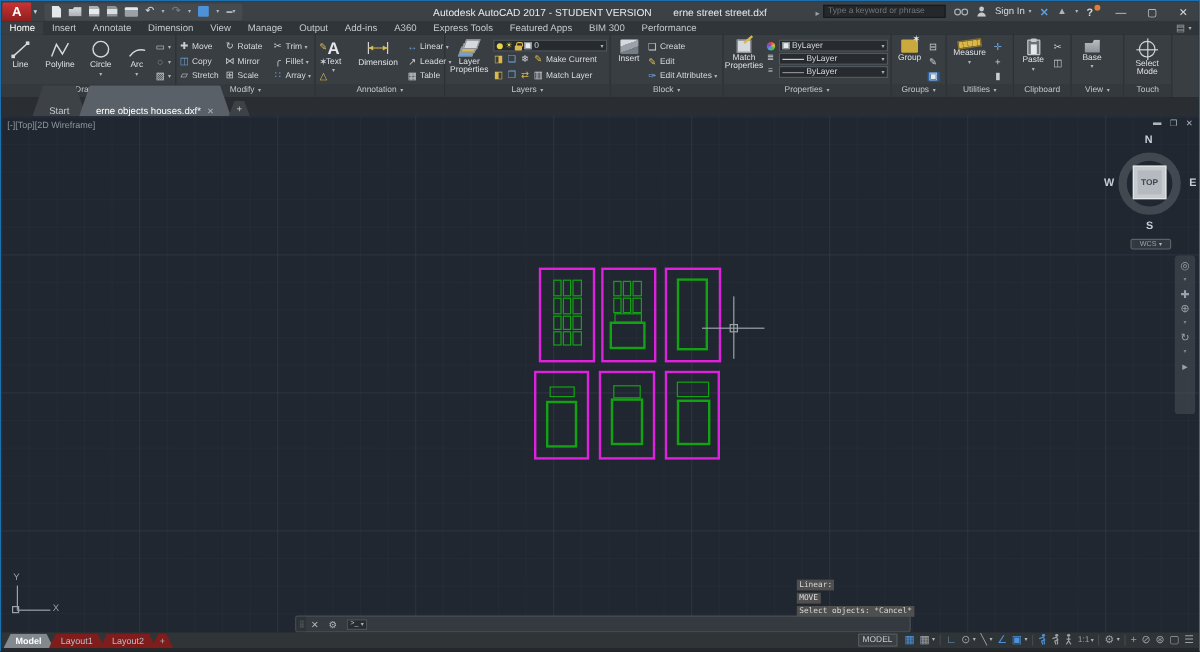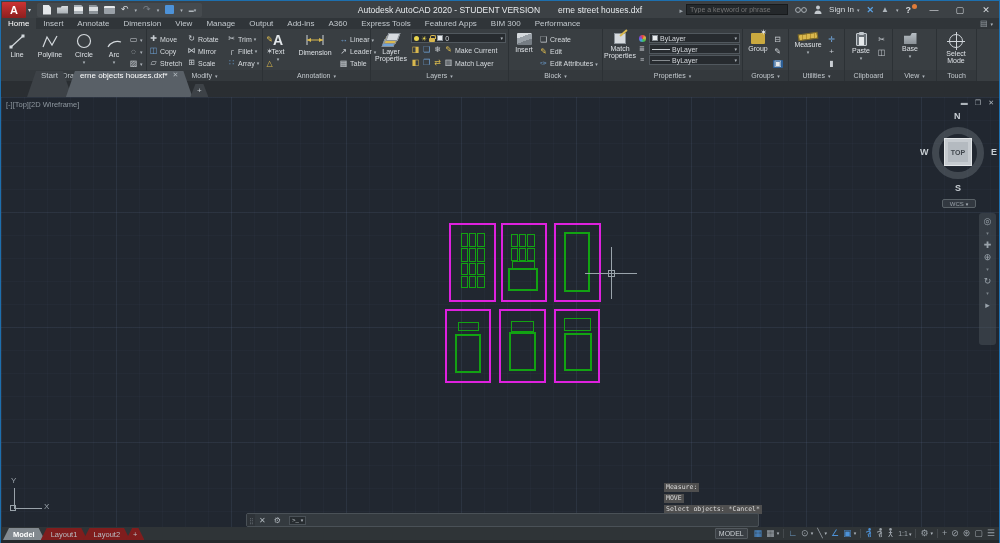--- a/index.html
+++ b/index.html
@@ -100,21 +100,21 @@
   .p-draw{width:146px}.p-modify{width:116px}.p-annot{width:108px}.p-layers{width:138px}
   .p-block{width:94px}.p-props{width:140px}.p-groups{width:46px}.p-util{width:56px}
   .p-clip{width:48px}.p-view{width:44px}.p-touch{width:40px}
   .modgrid{display:grid;grid-template-columns:38px 40px 36px;grid-auto-rows:12px;align-items:center;padding-top:2px}
   .proprows{display:flex;flex-direction:column;gap:1px;padding-top:2px;flex:1}
   .tinyiconcol{display:flex;flex-direction:column;gap:3px;padding-top:4px;align-items:center;width:10px}
   .hl-blue{background:#2d5f96;border-radius:1px;padding:0 1px}
 
   
   .filetabs{position:absolute;left:0;top:80px;right:0;height:16px;background:#2a2e32;display:flex;align-items:flex-end}
-  .ftab{height:26px;display:flex;align-items:flex-start;font-size:8px;padding:0 14px;
+  .ftab{height:26px;display:flex;align-items:flex-end;font-size:8px;padding:0 14px;
     clip-path:polygon(9px 0,calc(100% - 9px) 0,100% 100%,0 100%);white-space:nowrap}
   .ftab.start{background:#3d4247;color:#c3c9ce;margin-left:26px}
   .ftab.active{background:#596067;color:#fff;margin-left:-6px;gap:5px}
   .ftab .close{color:#aeb5bb;font-size:7px}
   .ftab-plus{width:18px;height:13px;background:#3d4247;clip-path:polygon(5px 0,calc(100% - 5px) 0,100% 100%,0 100%);
     color:#c3c9ce;font-size:8px;display:flex;align-items:center;justify-content:center;margin-left:-2px}
 
   
   .canvas{position:absolute;left:0;top:96px;right:0;height:431px;background-color:#212730;overflow:hidden;
     background-image:
@@ -200,22 +200,22 @@
       <span class="i-plot"></span>
       <span class="arrow">↶</span>
         <span class="tinycaret">▾</span>
       <span class="arrow dim">↷</span>
         <span class="tinycaret">▾</span>
       <span class="i-ws"></span>
         <span class="tinycaret">▾</span>
       <span class="tinycaret">▬▾</span>
     </div>
     <div class="title-center">
-      <span>Autodesk AutoCAD 2020 - STUDENT VERSION</span>
-      <span>erne street houses.dxf</span>
+      <span>Autodesk AutoCAD 2017 - STUDENT VERSION</span>
+      <span>erne street street.dxf</span>
     </div>
     <div class="tb-right">
       <div class="searchbox">
         <span class="pre">▸</span>
         <input type="text" placeholder="Type a keyword or phrase" style="">
       </div>
       <svg class="tb-ic" width="12" height="8" viewBox="0 0 12 8">
         <circle cx="3" cy="4" r="2.4" fill="none" stroke="#aab1b7"></circle>
           <circle cx="9" cy="4" r="2.4" fill="none" stroke="#aab1b7"></circle>
       </svg>
@@ -681,21 +681,21 @@
 
     <div class="ucs">
       <span class="ylab">Y</span>
       <div class="vl"></div>
         <div class="hl"></div>
         <div class="sq"></div>
       <span class="xlab">X</span>
     </div>
 
     <div class="cmdhist">
-      <span class="chip">Measure:</span>
+      <span class="chip">Linear:</span>
       <span class="chip">MOVE</span>
       <span class="chip">Select objects: *Cancel*</span>
     </div>
 
     <div class="cmdbar">
       <div class="cmdgrip">⣿</div>
       <span class="cmdico">✕</span>
       <span class="cmdico">⚙</span>
       <div class="cmdchip">&gt;_<span class="tinycaret">▾</span></div>
     </div>

